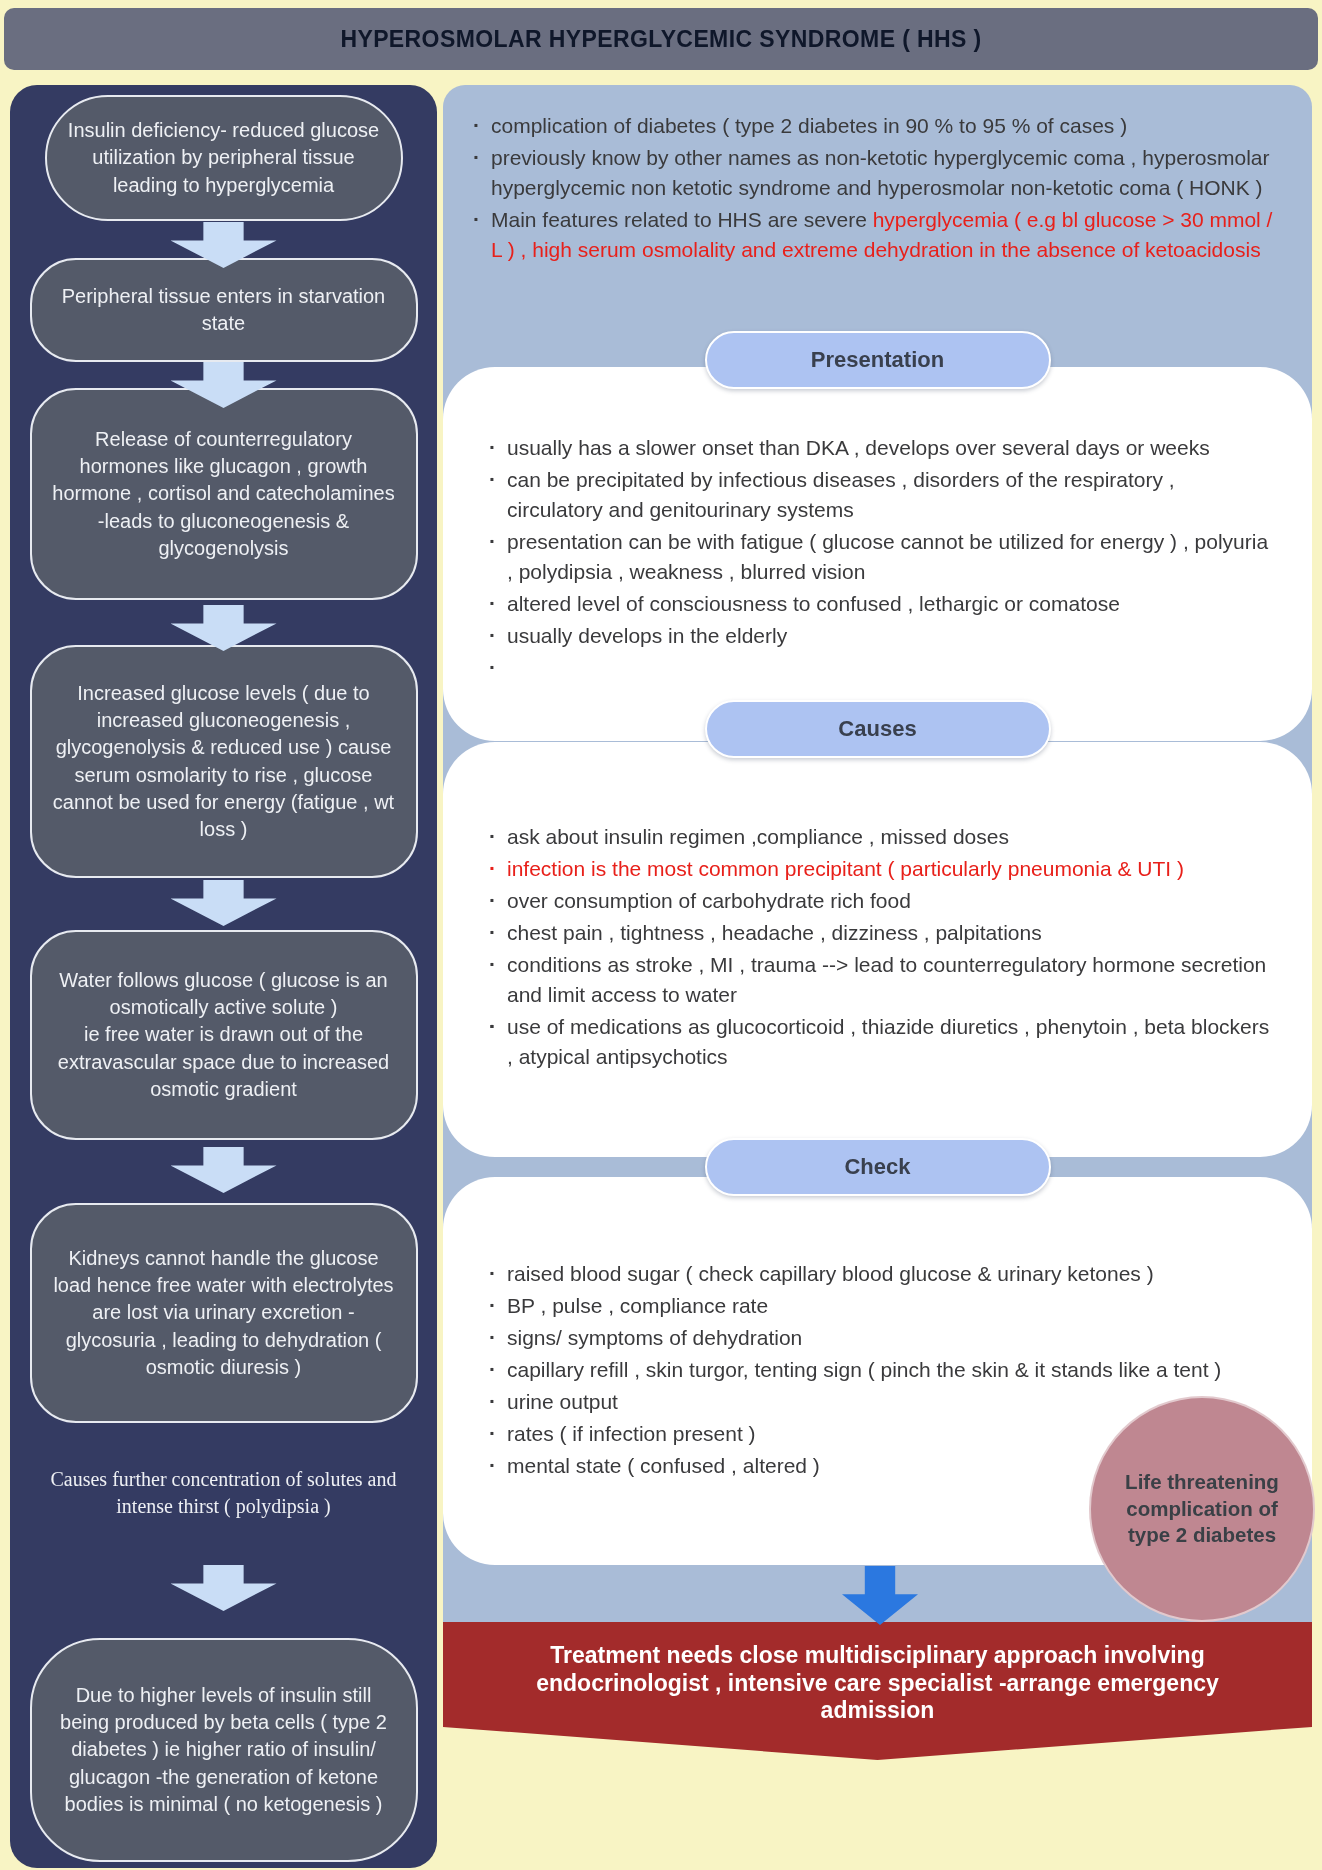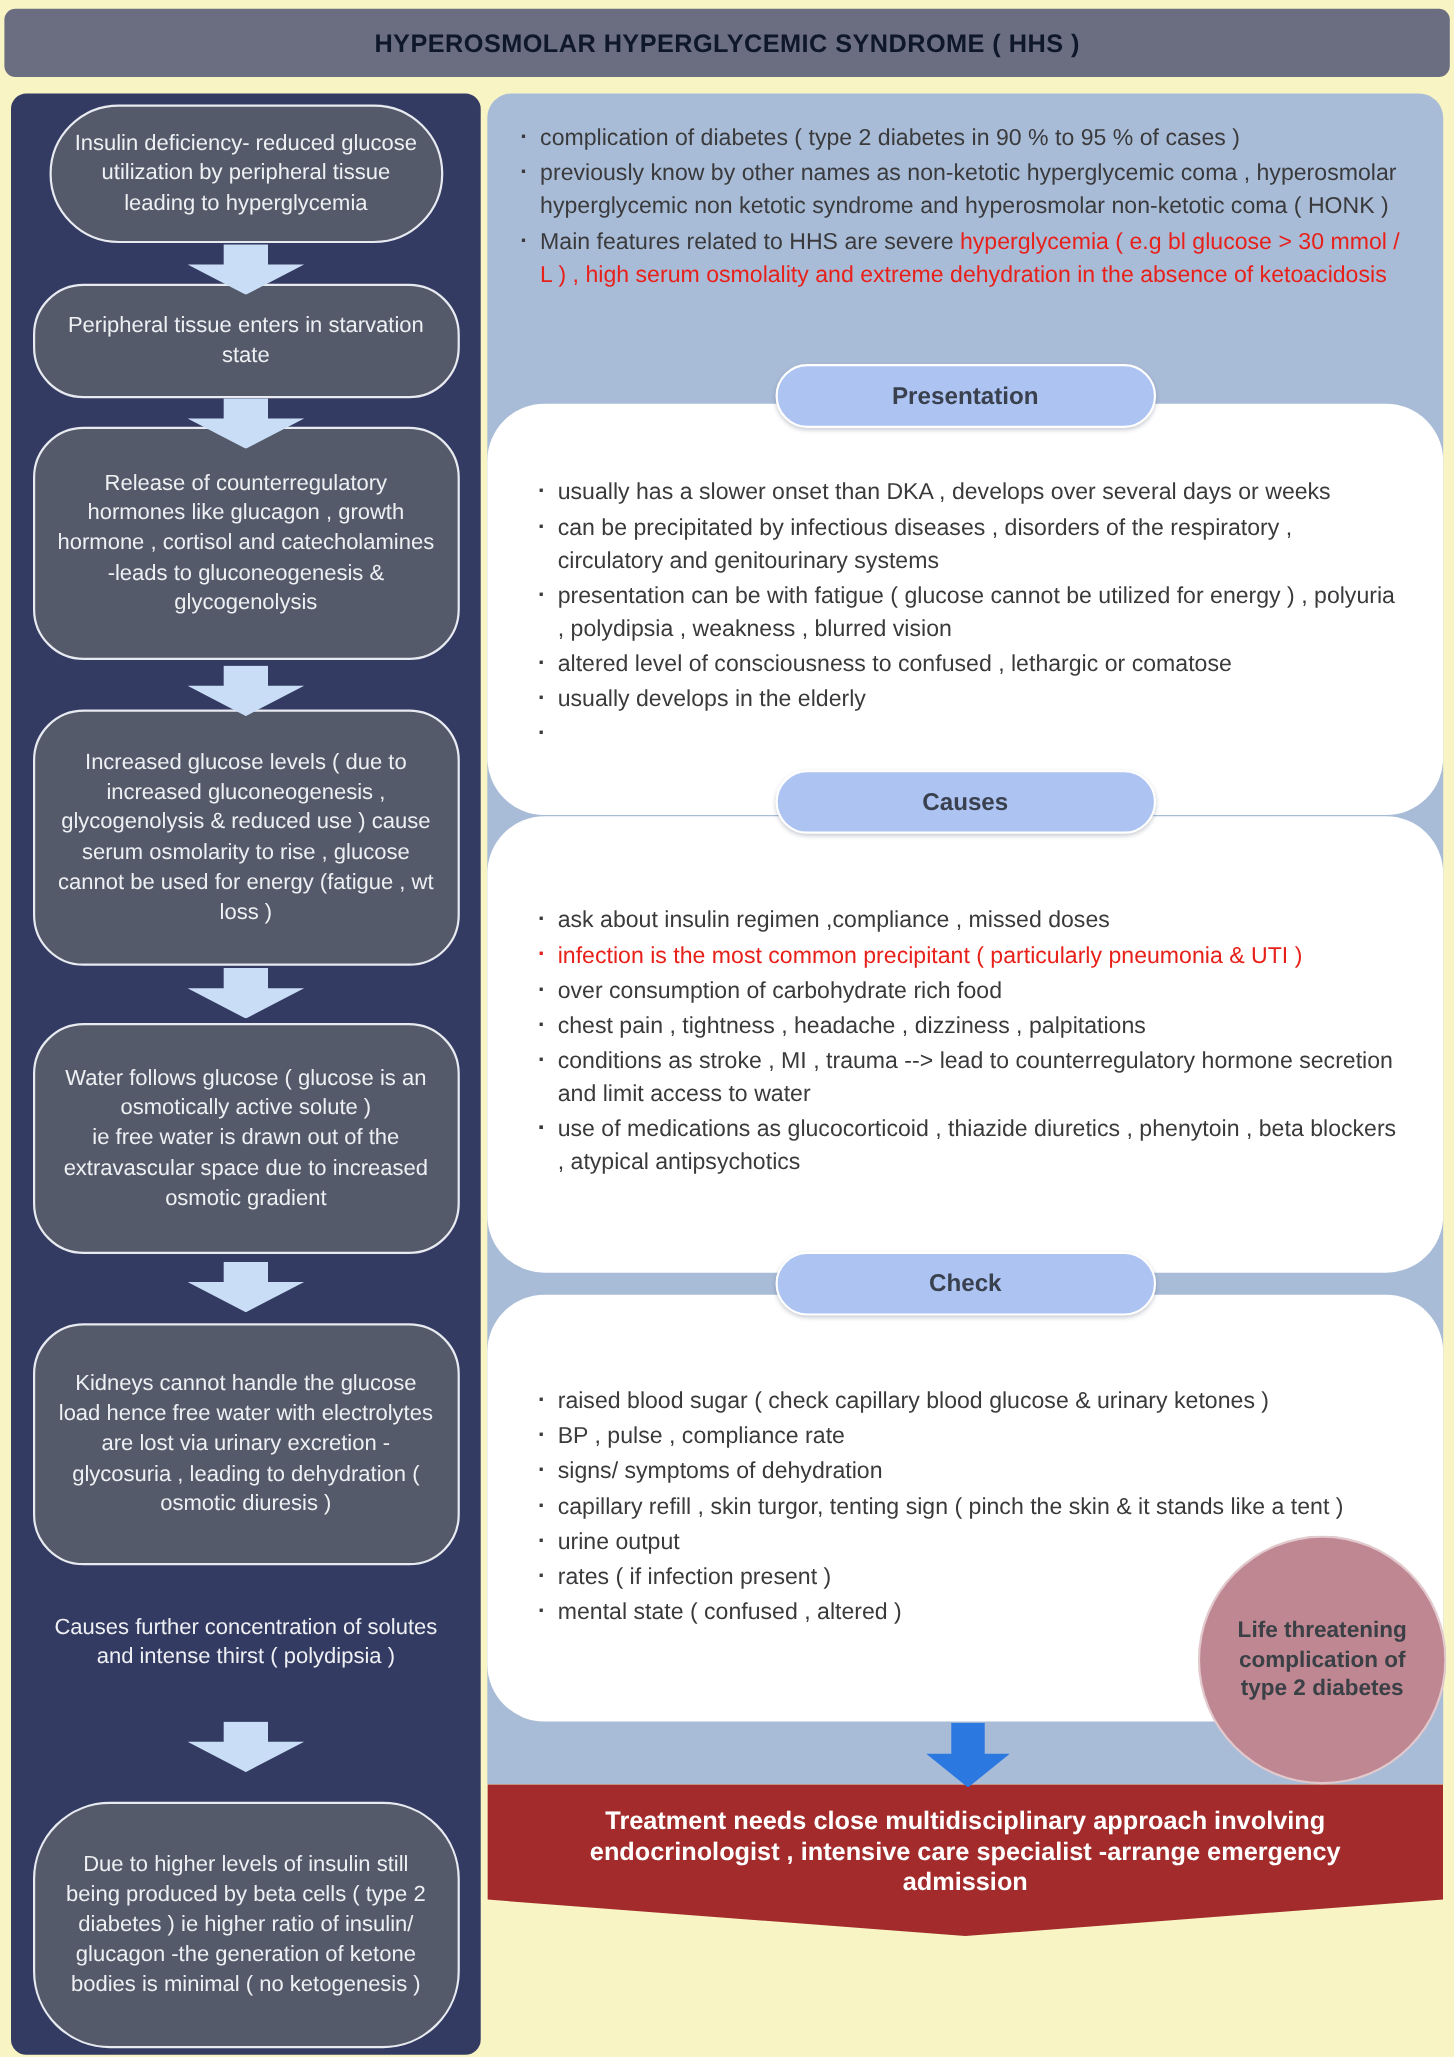--- a/index.html
+++ b/index.html
@@ -5,27 +5,27 @@
   html,body{margin:0;padding:0;}
   body{font-family:"Liberation Sans", sans-serif;}
   .page{position:relative;width:1322px;height:1870px;background:#f8f4c4;overflow:hidden;}
 
   
   .header-bar{position:absolute;left:4px;top:8px;width:1314px;height:62px;background:#6a6e80;
     border-radius:10px;display:flex;align-items:center;justify-content:center;}
   .header-bar h1{margin:0;font-size:23px;font-weight:bold;color:#0f172a;letter-spacing:.4px;}
 
   
-  .flow-panel{position:absolute;left:10px;top:85px;width:427px;height:1783px;background:#343b62;border-radius:14px;}
+  .flow-panel{position:absolute;left:10px;top:85px;width:427px;height:1783px;background:#343b62;border-radius:27px;}
   .flow{position:absolute;inset:0;}
   .fstep{position:absolute;left:50%;transform:translateX(-50%);width:388px;box-sizing:border-box;
     background:#545a69;border:2px solid #e7eaf0;border-radius:46px;color:#eef0f4;
     display:flex;align-items:center;justify-content:center;text-align:center;
     font-size:20px;line-height:1.36;padding:8px 18px;white-space:pre-line;z-index:1;}
-  .fstep.unboxed{background:none;border:none;}
+  .fstep.unboxed{background:none;border:none;font-family:Liberation Serif, serif;}
   .farrow{position:absolute;left:50%;transform:translateX(-50%);width:106px;height:46px;background:#c9ddf6;z-index:3;
     clip-path:polygon(31% 0,69% 0,69% 40%,100% 40%,50% 100%,0 40%,31% 40%);}
   .flow>*:nth-child(1){top:10px;height:126px;width:358px;border-radius:64px;}
   .flow>*:nth-child(2){top:137px;}
   .flow>*:nth-child(3){top:173px;height:104px;}
   .flow>*:nth-child(4){top:277px;}
   .flow>*:nth-child(5){top:303px;height:212px;}
   .flow>*:nth-child(6){top:520px;}
   .flow>*:nth-child(7){top:560px;height:233px;}
   .flow>*:nth-child(8){top:795px;}

